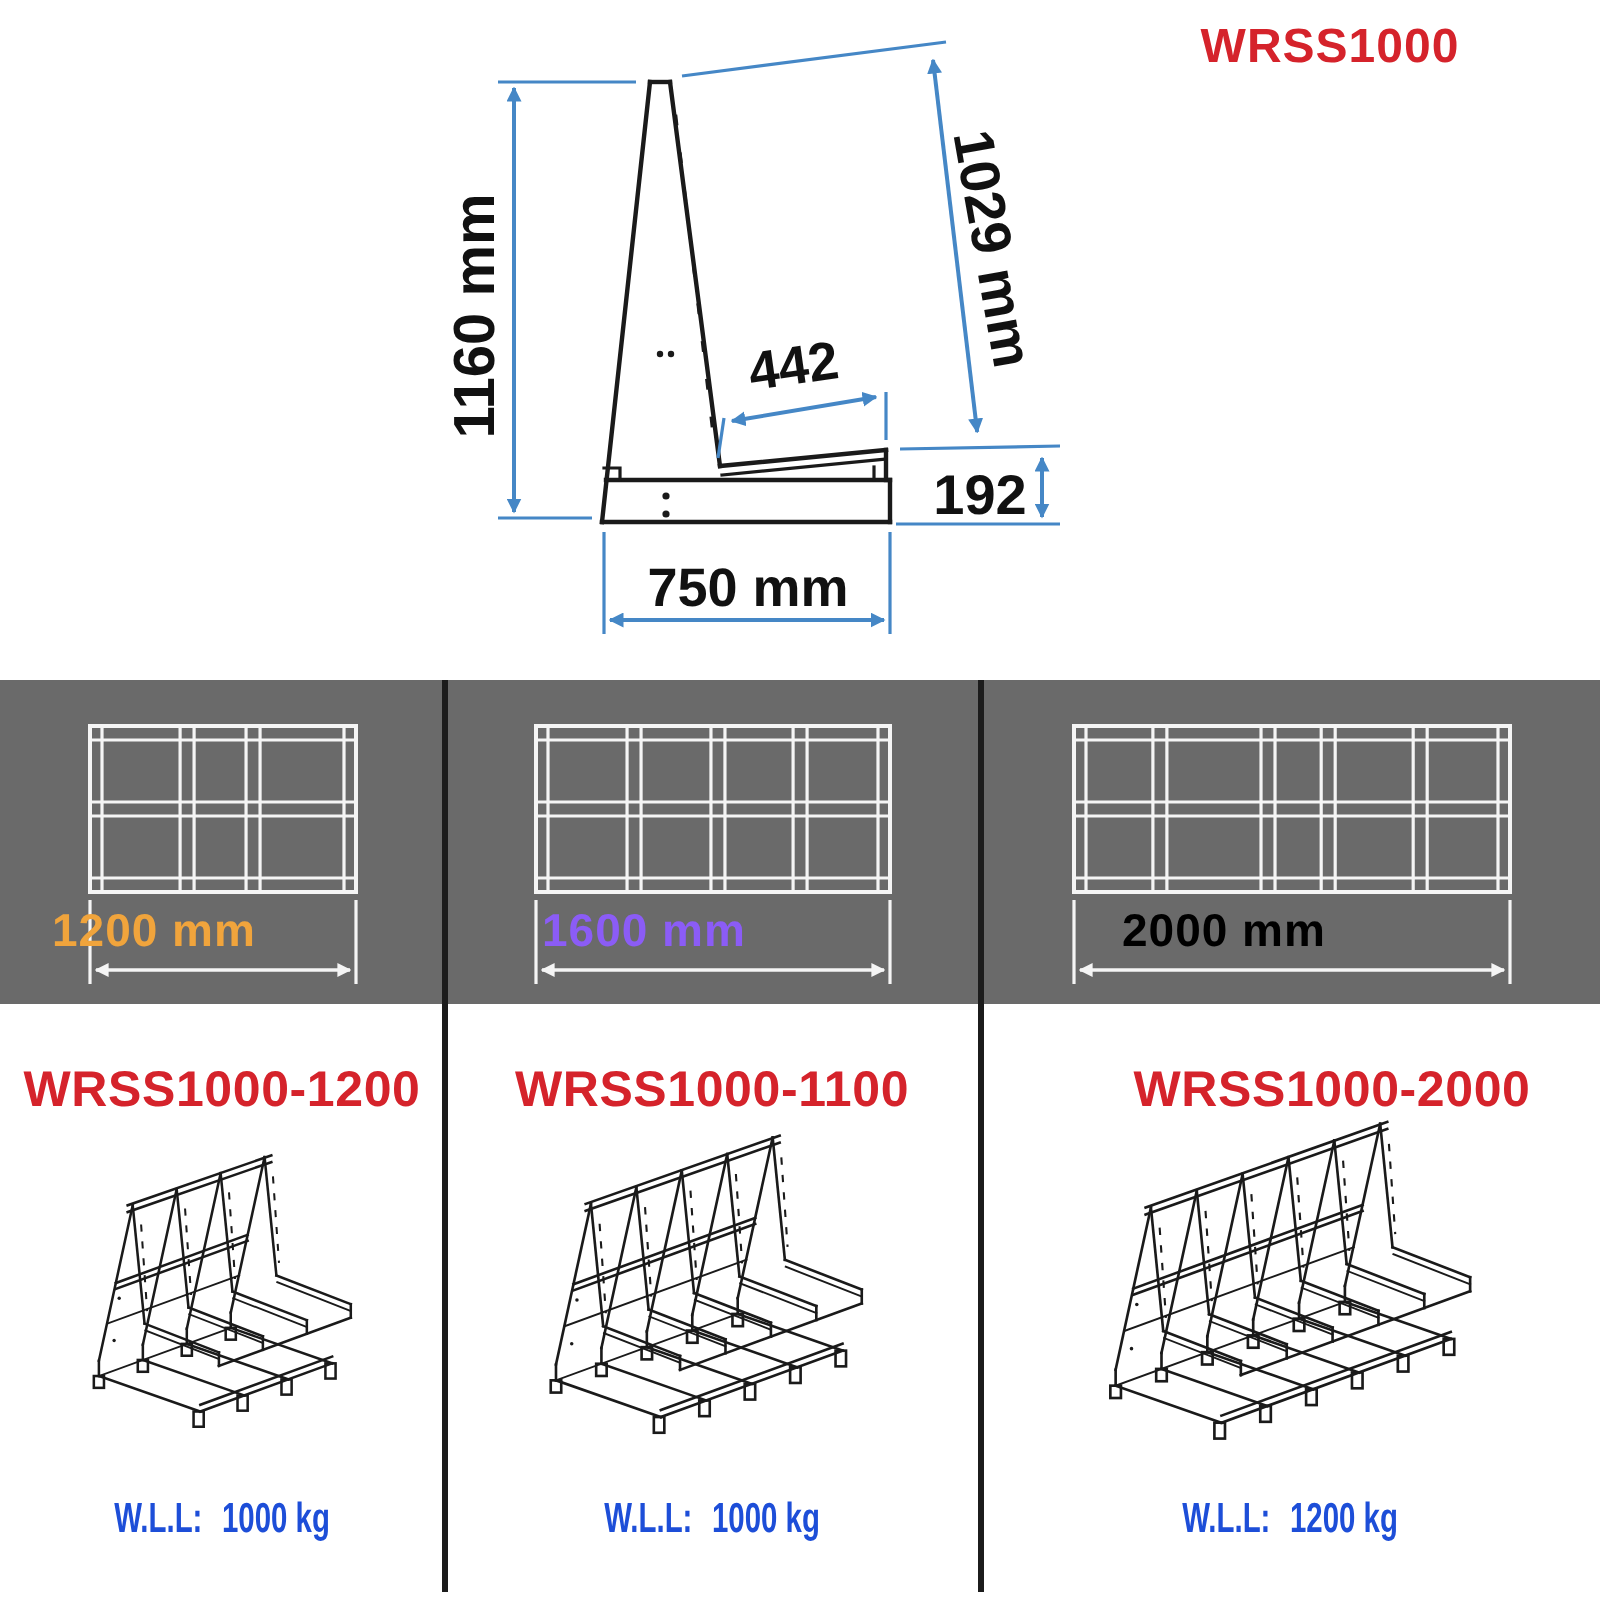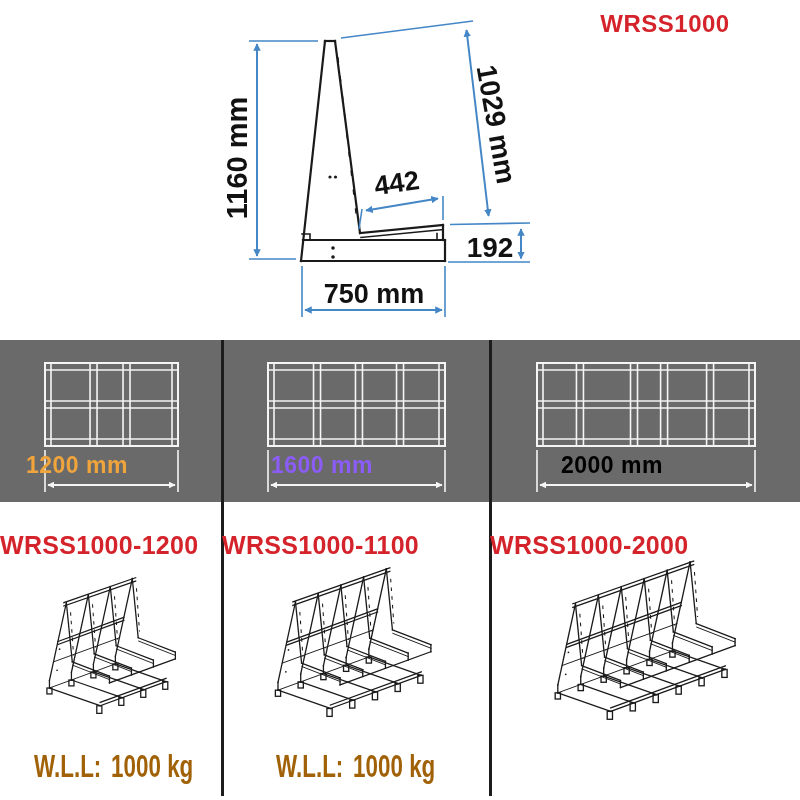--- a/index.html
+++ b/index.html
@@ -17,24 +17,24 @@
   
   #band{top:340px;left:0;width:800px;height:162px;}
   .band-label{
     top:452px;width:170px;text-align:left;
     font-size:23px;font-weight:bold;letter-spacing:.5px;
   }
   
   .divider{top:340px;width:3px;height:456px;background:#1c1c1c;}
   
   .model-name{
-    top:531px;text-align:left;font-size:25px;font-weight:bold;letter-spacing:.3px;
+    top:531px;text-align:center;font-size:25px;font-weight:bold;letter-spacing:.3px;
   }
   
-  .wll{top:748px;text-align:center;font-size:32px;font-weight:bold;color:#a16207;}
+  .wll{top:748px;text-align:center;font-size:21px;font-weight:bold;color:#1d4ed8;}
   .wll .cond{display:inline-block;transform:scaleX(0.70);transform-origin:center;white-space:nowrap;}
   .wll .val{margin-left:14px;}
   
   .dimtext{font-family:"Liberation Sans",sans-serif;font-weight:bold;fill:#111111;}
 </style>
 </head>
 <body>
 
 <div id="sheet">
 
@@ -362,14 +362,17 @@
         <circle cx="-11" cy="80" r="1" fill="#1a1a1a" stroke="none"></circle>
       </g>
     </svg>
 
   <div class="abs wll" style="left:0;width:222px">
     <span class="cond"><span>W.L.L:</span><span class="val">1000 kg</span></span>
   </div>
   <div class="abs wll" style="left:222px;width:268px">
     <span class="cond"><span>W.L.L:</span><span class="val">1000 kg</span></span>
   </div>
+  <div class="abs wll" style="left:490px;width:310px">
+    <span class="cond"><span>W.L.L:</span><span class="val">1200 kg</span></span>
+  </div>
 
 </div>
 
 </body></html>

